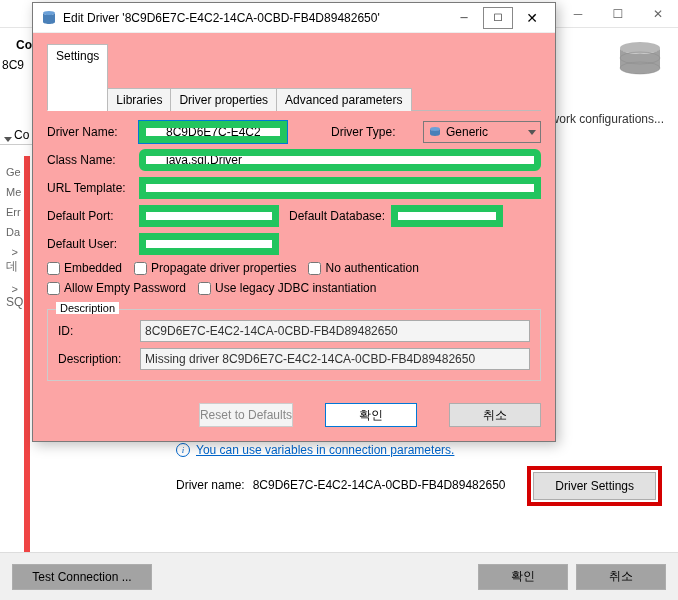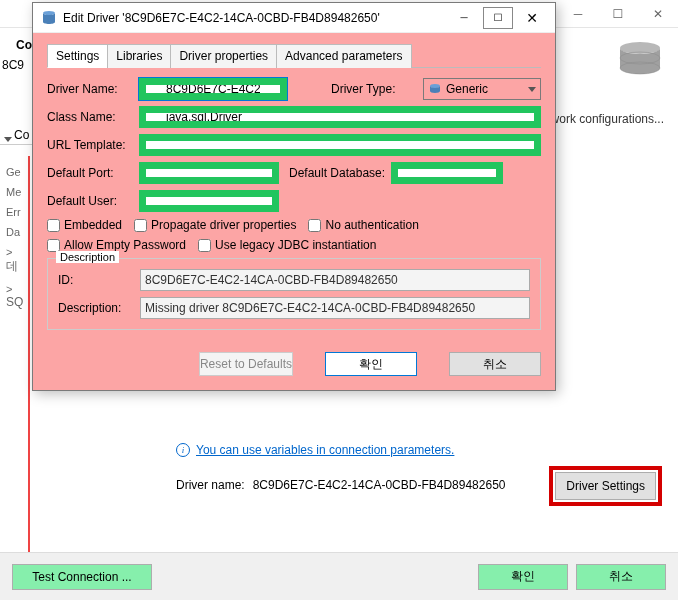--- a/index.html
+++ b/index.html
@@ -2,78 +2,78 @@
 <html><head>
 <meta charset="utf-8">
 <style>
 * { box-sizing: border-box; margin: 0; padding: 0; font-family: "Segoe UI", Tahoma, sans-serif; font-size: 12px; }
 body { background: #fff; width: 678px; height: 600px; position: relative; overflow: hidden; color: #000; }
 
 
 .bg-window { position: absolute; inset: 0; background: #fff; }
 .bg-titlebar { height: 28px; display: flex; align-items: center; justify-content: flex-end; border-bottom: 1px solid #e5e5e5; }
 .bg-ctrl { width: 40px; height: 28px; display: flex; align-items: center; justify-content: center; color: #666; }
-.bg-left-panel { position: absolute; left: 0; top: 28px; width: 30px; bottom: 0; border-right: 2px solid #ef4444; padding-top: 6px; }
+.bg-left-panel { position: absolute; left: 0; top: 28px; width: 30px; bottom: 0; border-right: 6px solid #ef4444; padding-top: 6px; text-align: right; }
 .bg-left-panel div { color: #666; padding: 4px 6px; font-size: 11px; }
 .db-icon { width: 48px; height: 40px; position: absolute; right: 14px; top: 40px; }
 .db-icon svg { width: 100%; height: 100%; }
 
 .net-config { position: absolute; right: 14px; top: 112px; color: #333; }
 
 .info-line { position: absolute; left: 176px; top: 443px; color: #0066cc; display: flex; align-items: center; gap: 6px; }
 .info-line span.txt { text-decoration: underline; }
 .info-icon { width: 14px; height: 14px; border: 1px solid #0066cc; border-radius: 50%; display: inline-flex; align-items: center; justify-content: center; font-size: 9px; color: #0066cc; font-style: italic; font-family: serif; }
 
 .drv-line { position: absolute; left: 176px; top: 478px; display: flex; align-items: center; }
 .drv-line .lbl { margin-right: 8px; }
 .drv-settings { position: absolute; right: 16px; top: 466px; }
 .drv-settings-box { border: 4px solid #d40000; padding: 2px; }
-.drv-settings button { height: 28px; padding: 0 10px; background: #e1e1e1; border: 1px solid #adadad; }
+.drv-settings button { height: 28px; padding: 0 21px; background: #e1e1e1; border: 1px solid #adadad; }
 
 .bottom-bar { position: absolute; left: 0; right: 0; bottom: 0; height: 48px; border-top: 1px solid #ddd; display: flex; align-items: center; justify-content: space-between; padding: 0 12px; background: #f0f0f0; }
-.bottom-bar .left button, .bottom-bar .right button { height: 26px; padding: 0 14px; background: #86efac; border: 1px solid #adadad; min-width: 90px; }
+.bottom-bar .left button, .bottom-bar .right button { height: 26px; padding: 0 14px; background: #a3a3a3; border: 1px solid #adadad; min-width: 90px; }
 .bottom-bar .right { display: flex; gap: 8px; }
 .bottom-bar .left button { min-width: 140px; }
 
 
 .conn-txt { position: absolute; left: 16px; top: 38px; font-weight: bold; }
 .conn-sub { position: absolute; left: 2px; top: 58px; }
 .conn-tab { position: absolute; left: 0; top: 126px; display:flex; align-items:flex-end; gap:2px; border-bottom:1px solid #ccc; padding:2px 4px;}
 
 
 .modal { position: absolute; left: 32px; top: 2px; width: 524px; background: #fca5a5; border: 1px solid #7a7a7a; box-shadow: 3px 3px 12px rgba(0,0,0,0.25); }
 .modal-title { height: 30px; display: flex; align-items: center; padding: 0 8px; background: #fff; border-bottom: 1px solid #eee; }
 .modal-title .icon { width: 16px; height: 16px; margin-right: 6px; }
 .modal-title .txt { flex: 1; white-space: nowrap; overflow: hidden; }
 .modal-title .wctrl { width: 30px; height: 22px; display: flex; align-items: center; justify-content: center; border: 1px solid #888; margin-left: 4px; font-size: 10px; }
 .modal-title .wctrl.close { border: none; font-size: 14px; }
 .modal-title .wctrl.min { border: none; }
 
 .modal-body { padding: 10px 14px 14px 14px; }
 .tabs { display: flex; border-bottom: 1px solid #bbb; margin-bottom: 10px; }
 .tabs .tab { padding: 4px 8px; border: 1px solid #bbb; border-bottom: none; background: #fff; margin-right: -1px; position: relative; top: 1px; }
-.tabs .tab.inactive { background: #f4f4f4; }
+.tabs .tab.inactive { background: #f4f4f4; margin-top: 44px; }
 .tabs .tab.active { background: #fff; border-bottom: 1px solid #fff; }
 
 .form-row { display: flex; align-items: center; margin-bottom: 6px; gap: 6px; }
 .form-row label { width: 86px; }
 .form-row input[type=text] { border: 7px solid #22c55e; height: 22px; padding: 0 20px; background: #fff; }
 .dn-in { width: 148px; outline: 1px solid #0078d7; }
 .dt-sel { border: 1px solid #7a7a7a; height: 22px; width: 118px; display:flex; align-items:center; padding:8px 4px; justify-content:space-between;}
-.cls-in { flex: 1; }
+.cls-in { flex: 1; border-radius: 6px; }
 .url-in { flex: 1; }
 .port-in { width: 140px; }
 .db-in { width: 112px; }
 .user-in { width: 140px; }
 
 .check-row { display: flex; flex-wrap: wrap; gap: 4px 12px; margin: 6px 0 4px 0; align-items:center;}
 .check-row label { display: flex; align-items: center; gap: 4px; }
 .check-row input { width: 13px; height: 13px; }
 
-.desc-group { border: 1px solid #ccc; padding: 10px; margin-top: 6px; position: relative; }
+.desc-group { border: 1px solid #ccc; padding: 10px; margin-top: 14px; position: relative; }
 .desc-group .legend { position: absolute; top: -8px; left: 8px; background: #fff; padding: 0 4px; font-size: 11px; }
 .ro-field { border: 1px solid #aaa; background: #f4f4f4; height: 22px; padding: 0 4px; display: flex; align-items: center; flex: 1; color: #333; }
 
 .modal-buttons { display: flex; justify-content: flex-end; gap: 10px; margin-top: 22px; align-items:center;}
 .modal-buttons button { height: 24px; min-width: 92px; background: #e1e1e1; border: 1px solid #adadad; margin-left: 22px; }
 .modal-buttons button.primary { border: 1px solid #0078d7; background:#fff;}
 .modal-buttons button.ghost { border: 1px solid #ccc; background: #f4f4f4; color: #888; }
 
 .chev { width:0; height:0; border-left:4px solid transparent; border-right:4px solid transparent; border-top:5px solid #555;}
 .generic-icon { width:14px; height:12px; display:inline-block; }

